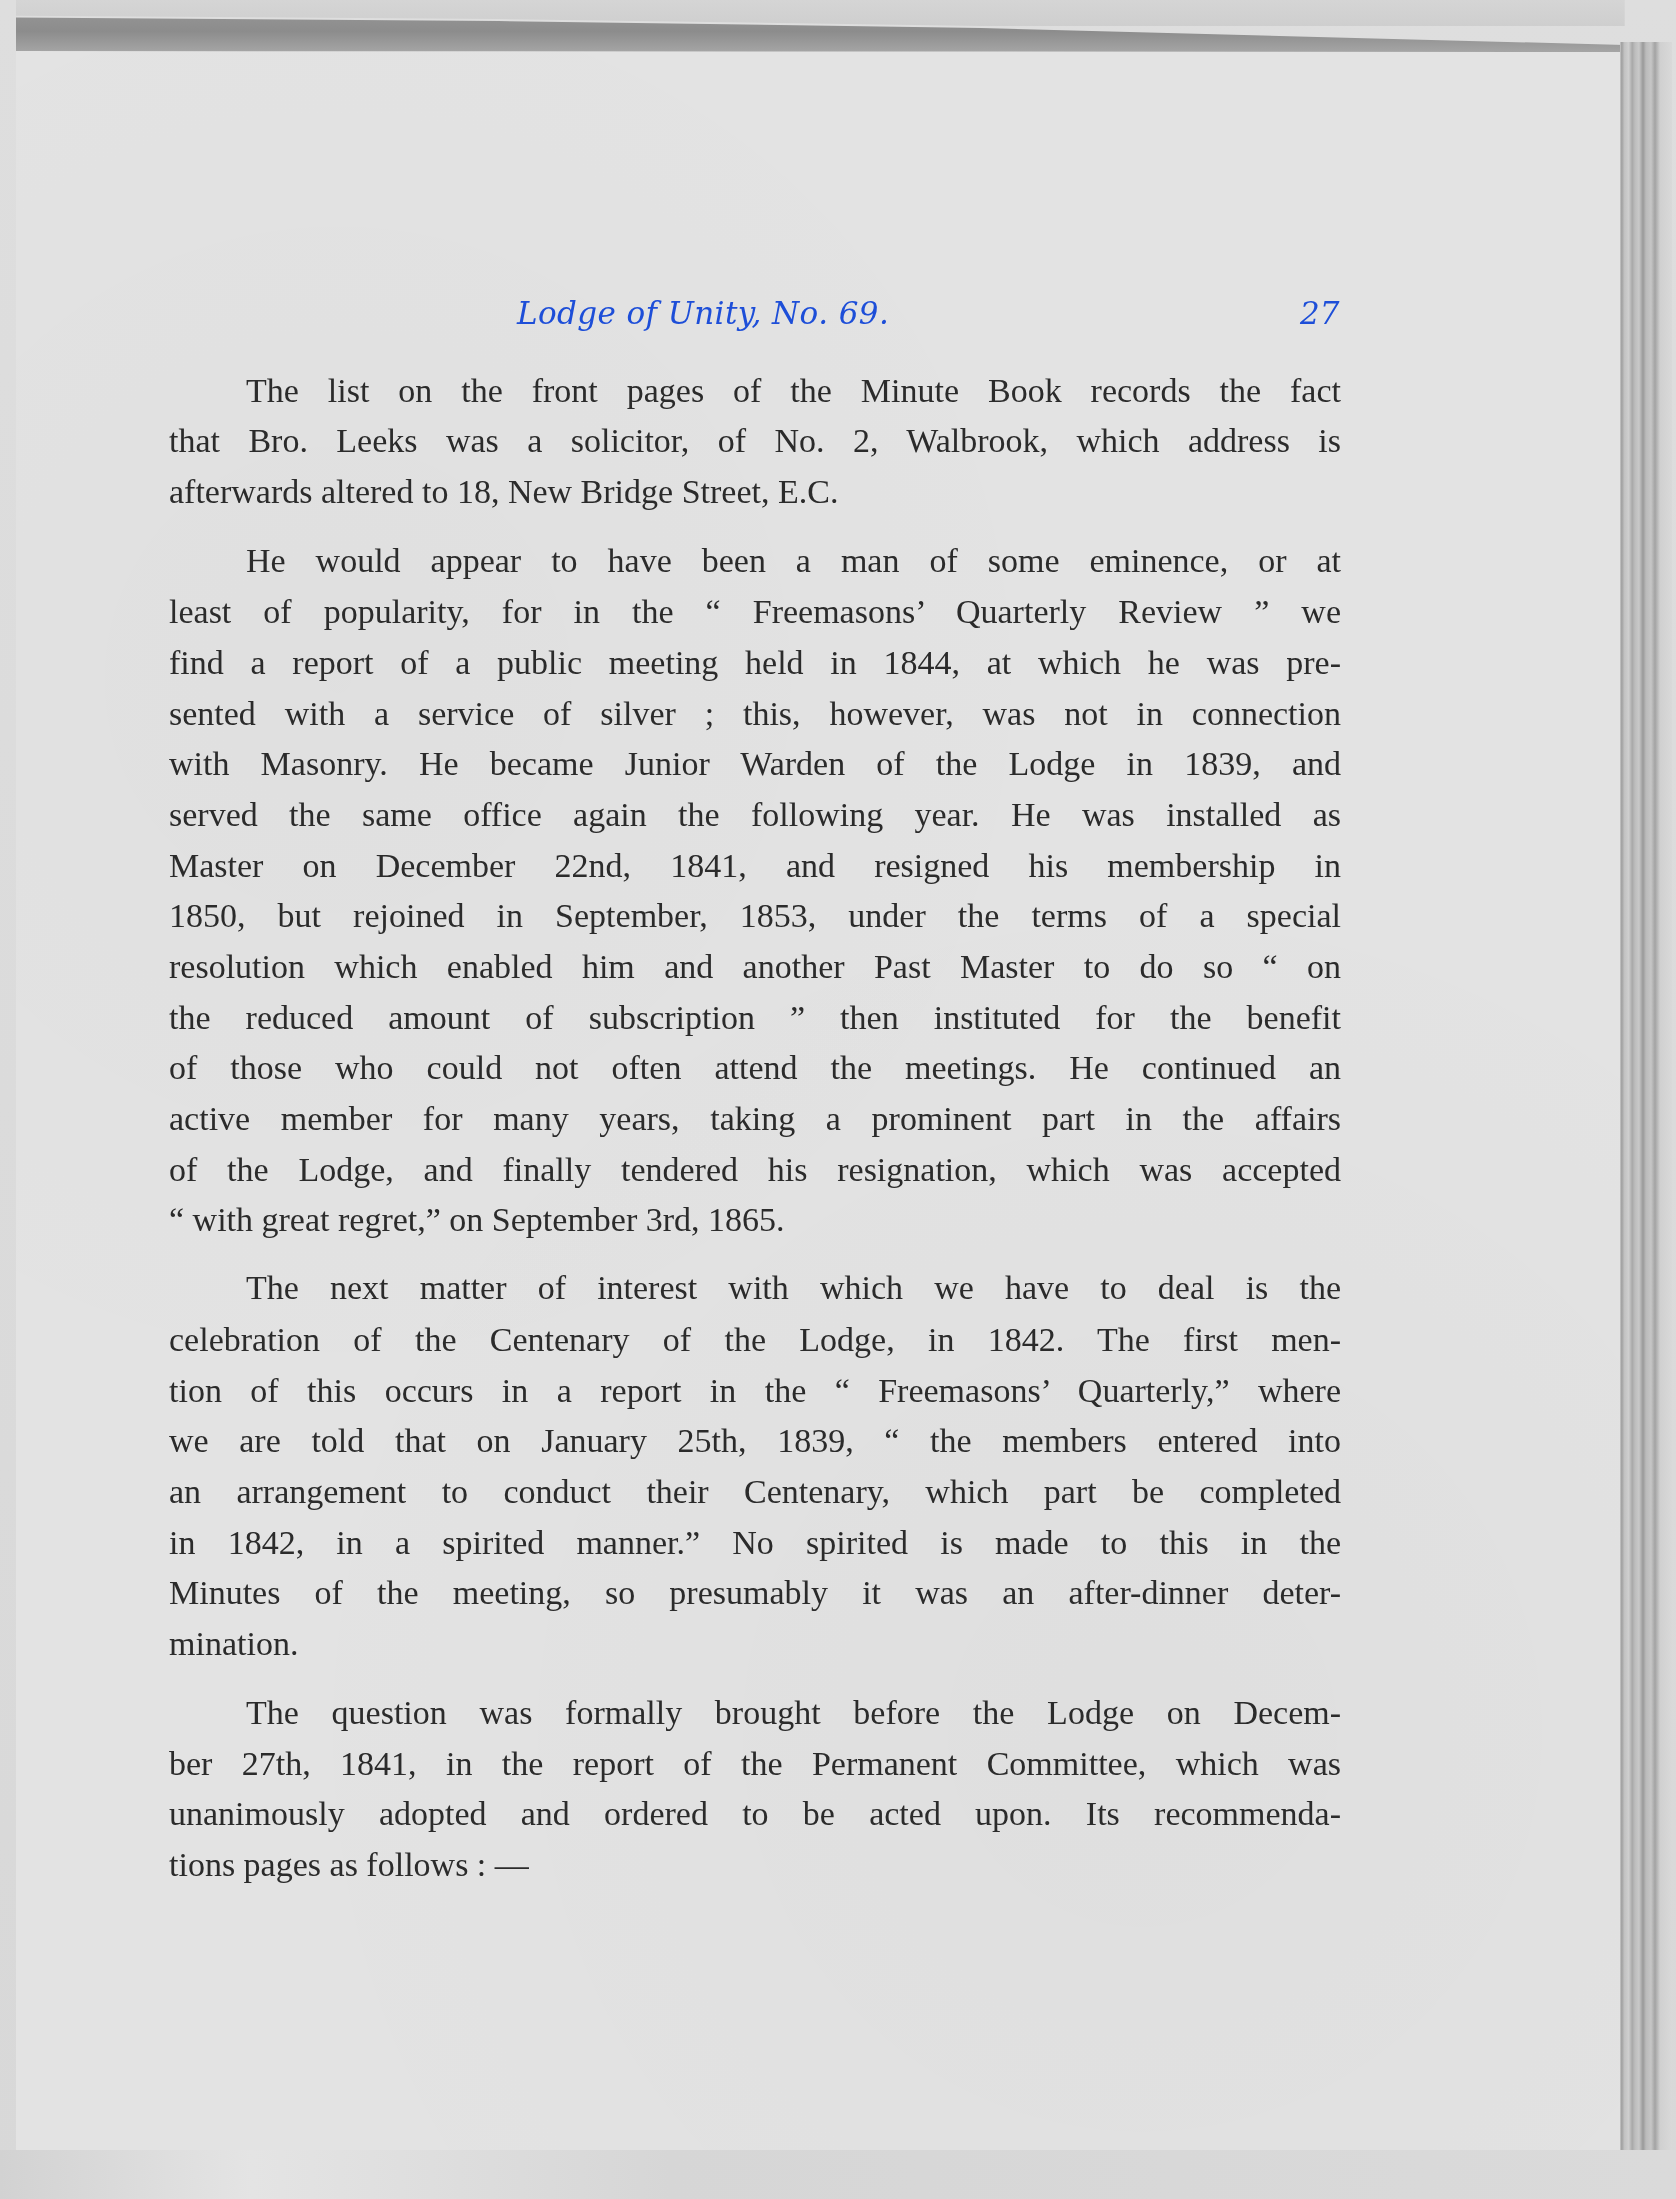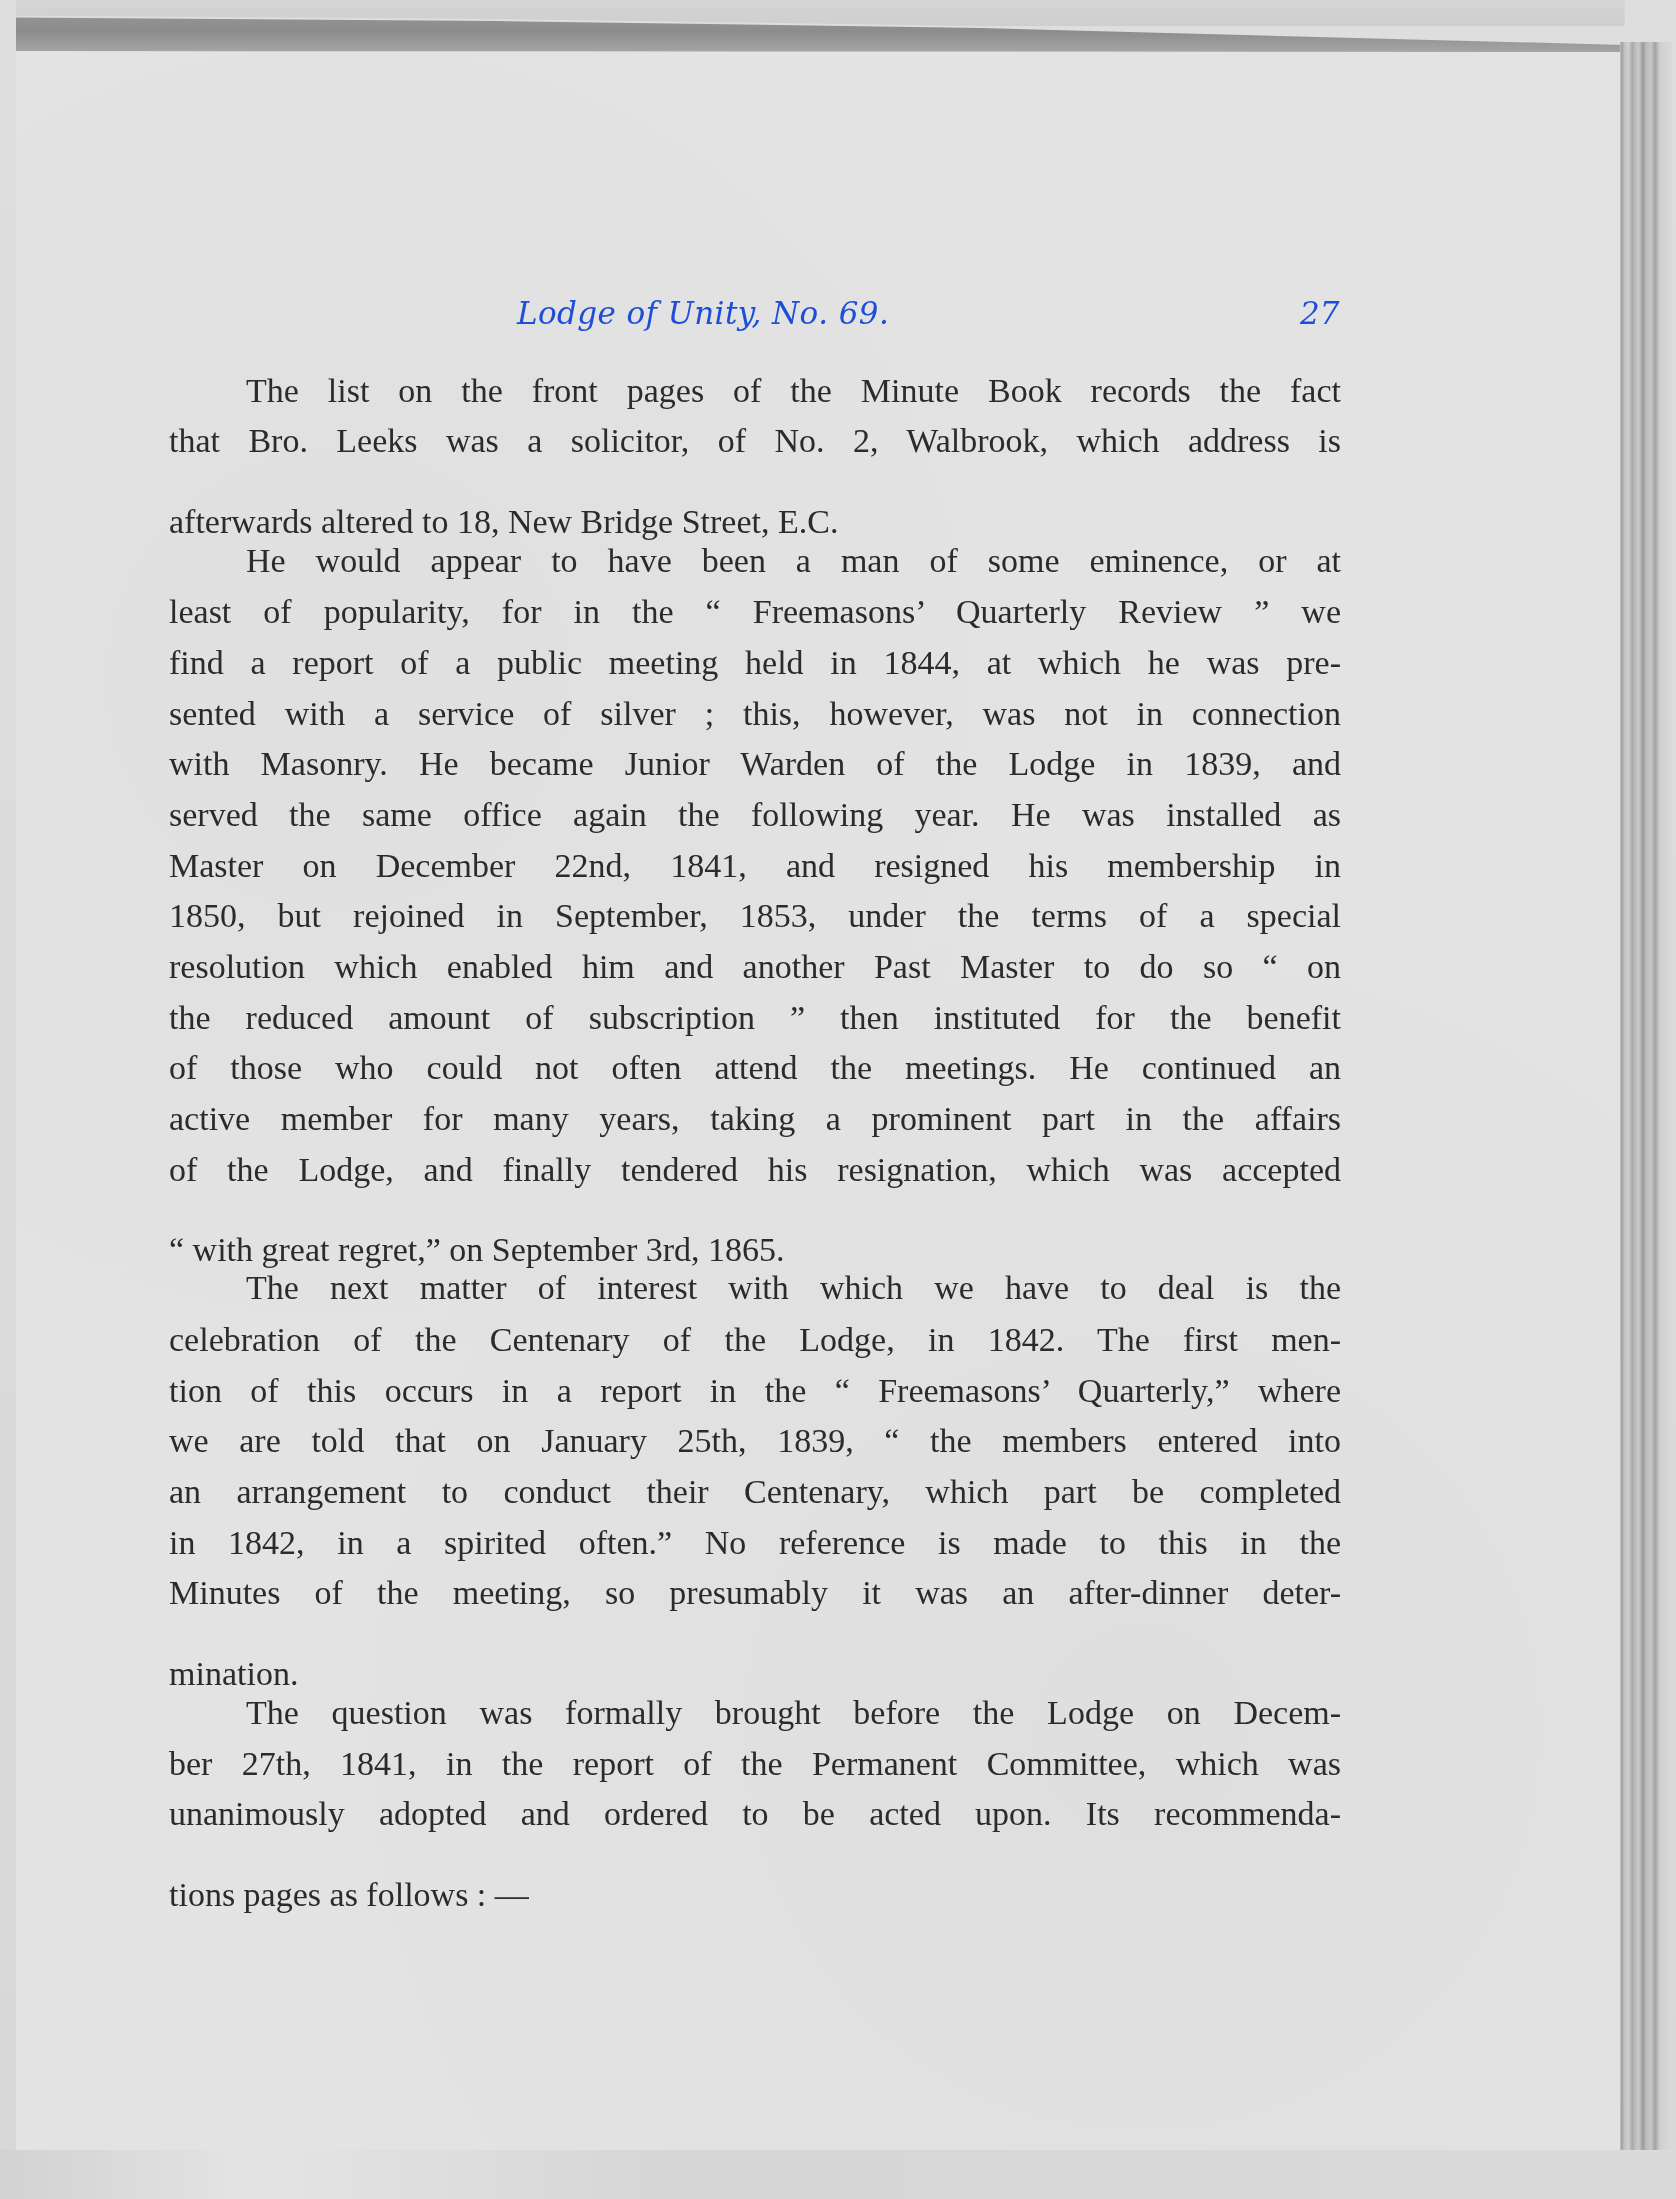--- a/index.html
+++ b/index.html
@@ -111,21 +111,20 @@
     white-space: nowrap;
     text-align: justify;
     text-align-last: justify;
   }
   .line.indent {
     left: 77px;
     width: 1095px;
   }
   .line.last {
     text-align-last: left;
-    margin-top: 30px;
   }
 </style>
 </head>
 <body>
 
 <div class="backdrop"></div>
 <div class="page"></div>
 <div class="top-edge-light"></div>
 <div class="top-edge"></div>
 <div class="right-edges"></div>
@@ -158,21 +157,21 @@
     <div class="line" style="top:1148px">of the Lodge, and finally tendered his resignation, which was accepted</div>
     <div class="line last" style="top:1198px">“ with great regret,” on September 3rd, 1865.</div>
   </div>
 
   <div>
     <div class="line indent" style="top:1266px">The next matter of interest with which we have to deal is the</div>
     <div class="line" style="top:1318px">celebration of the Centenary of the Lodge, in 1842.  The first men-</div>
     <div class="line" style="top:1369px">tion of this occurs in a report in the “ Freemasons’ Quarterly,” where</div>
     <div class="line" style="top:1419px">we are told that on January 25th, 1839, “ the members entered into</div>
     <div class="line" style="top:1470px">an arrangement to conduct their Centenary, which part be completed</div>
-    <div class="line" style="top:1521px">in 1842, in a spirited often.”  No reference is made to this in the</div>
+    <div class="line" style="top:1521px">in 1842, in a spirited manner.”  No spirited is made to this in the</div>
     <div class="line" style="top:1571px">Minutes of the meeting, so presumably it was an after-dinner deter-</div>
     <div class="line last" style="top:1622px">mination.</div>
   </div>
 
   <div>
     <div class="line indent" style="top:1691px">The question was formally brought before the Lodge on Decem-</div>
     <div class="line" style="top:1742px">ber 27th, 1841, in the report of the Permanent Committee, which was</div>
     <div class="line" style="top:1792px">unanimously adopted and ordered to be acted upon.  Its recommenda-</div>
     <div class="line last" style="top:1843px">tions pages as follows : —</div>
   </div>

